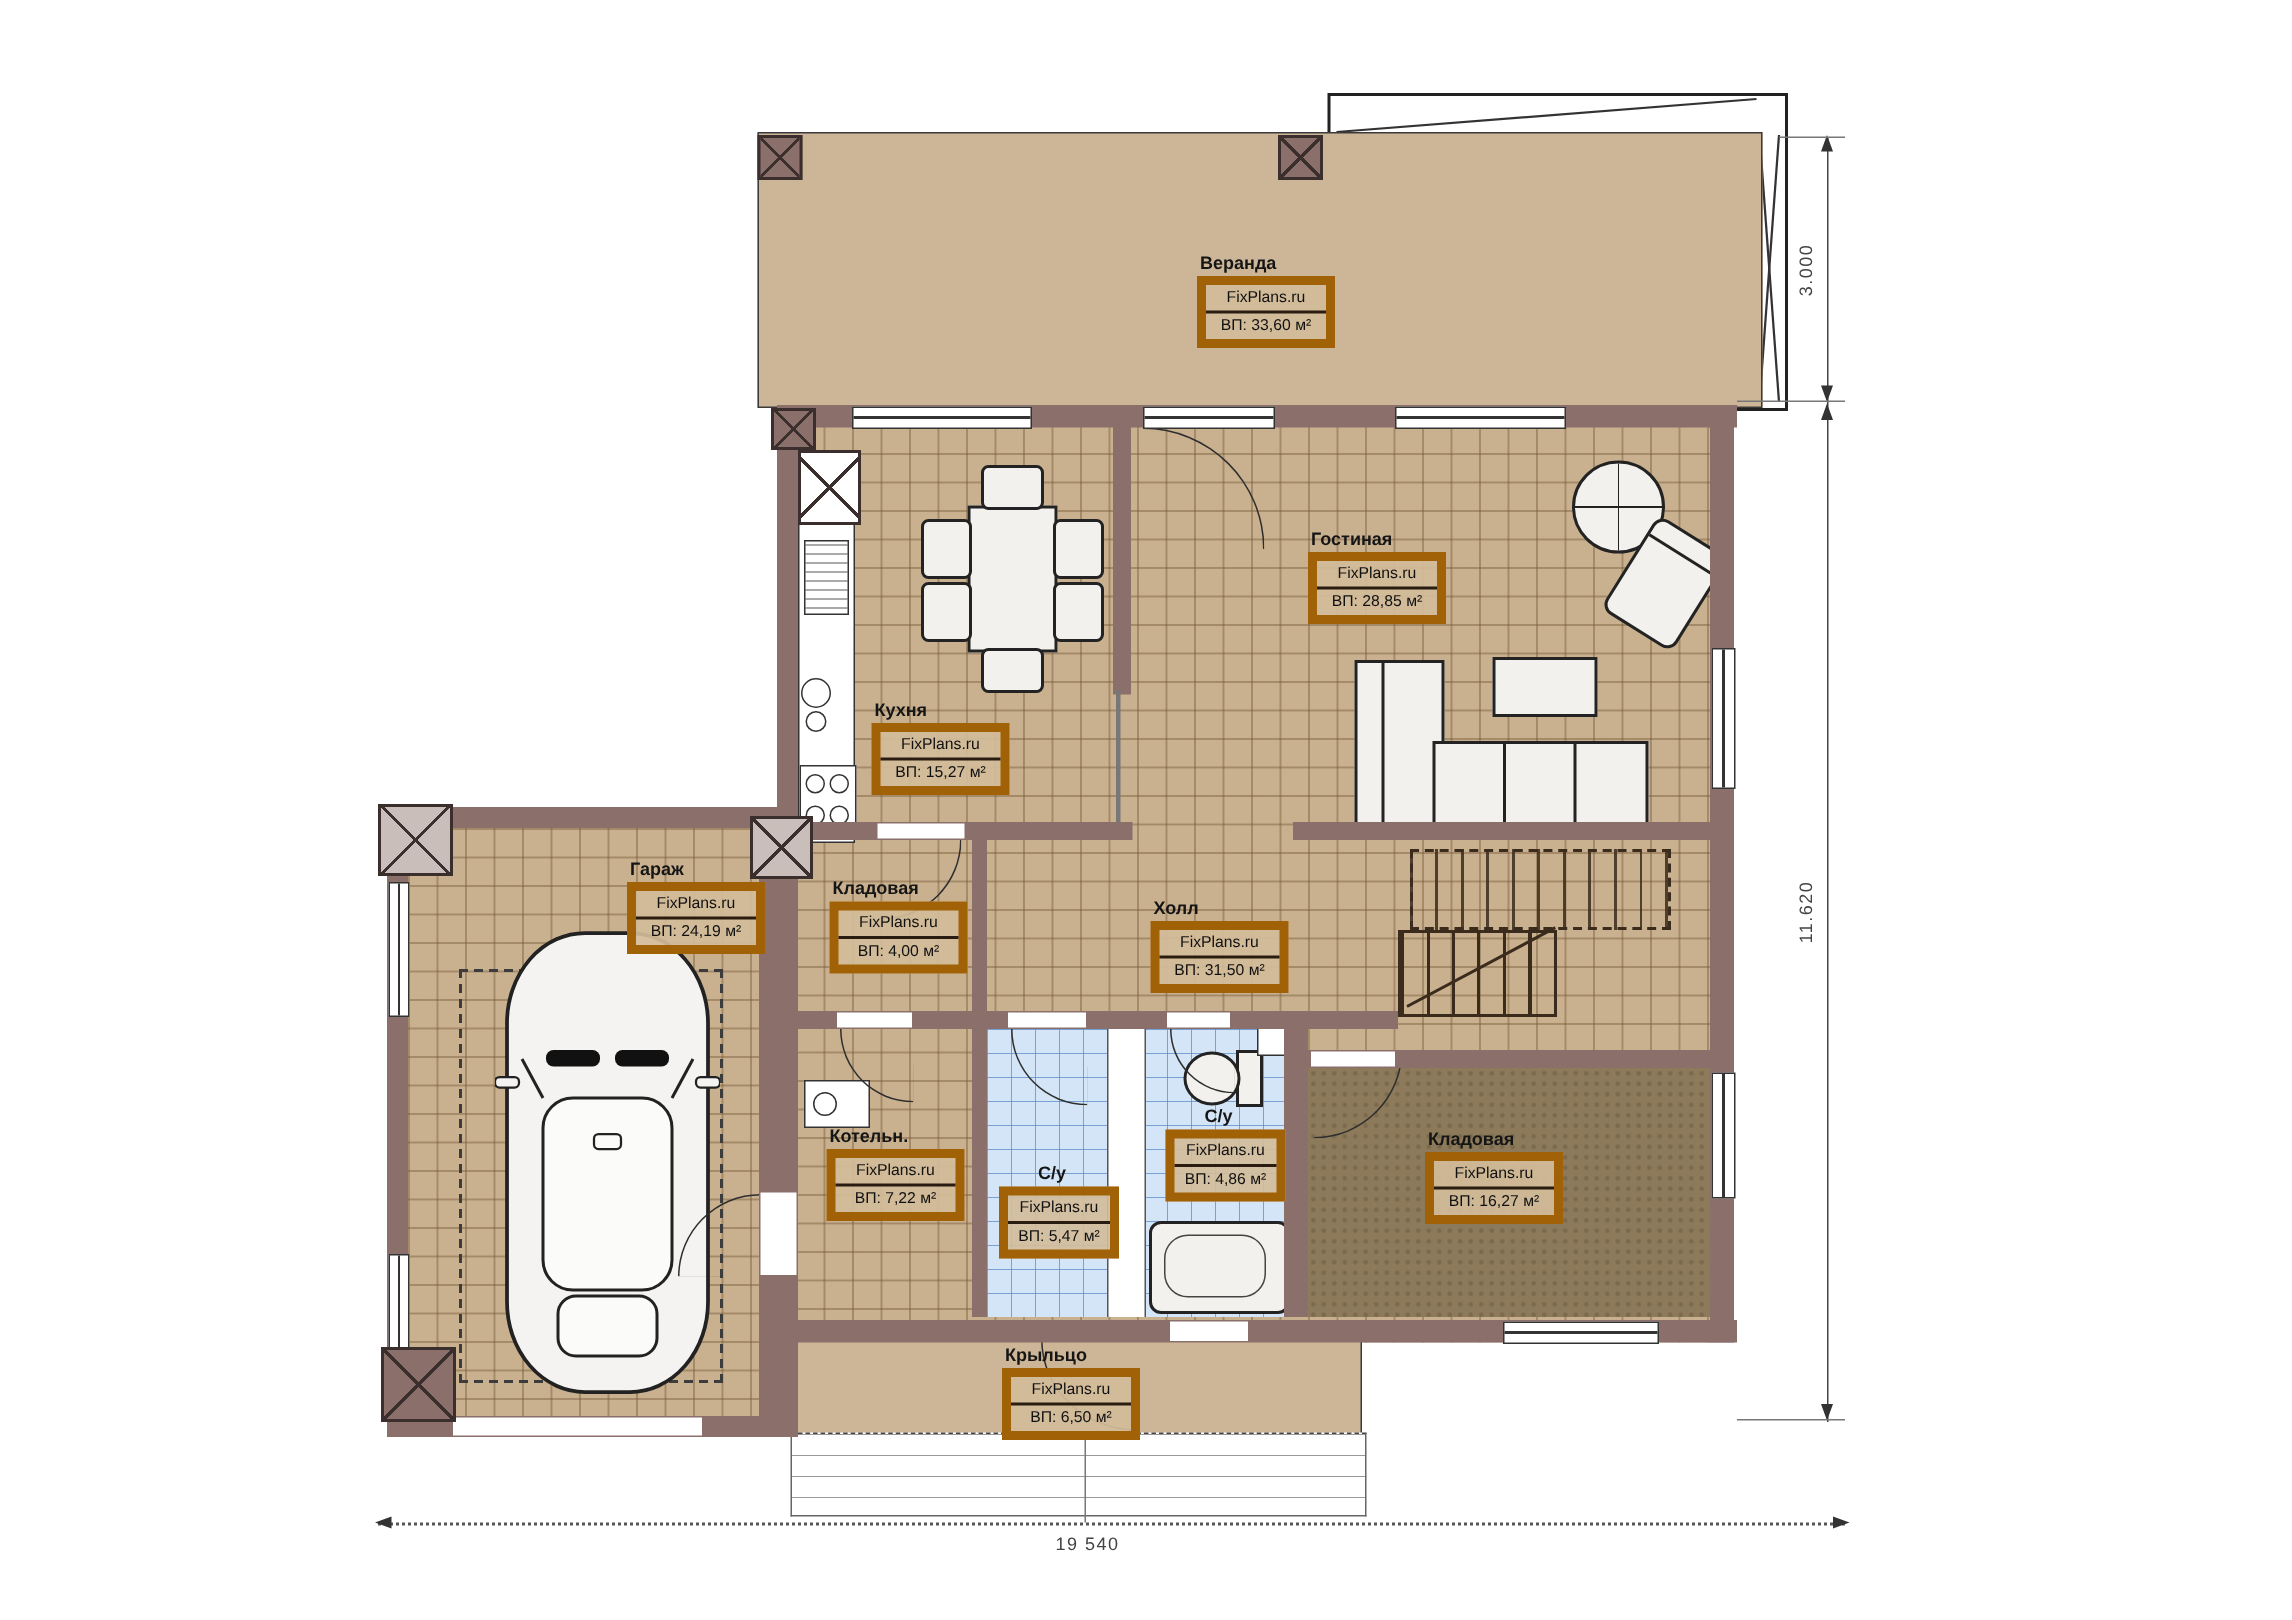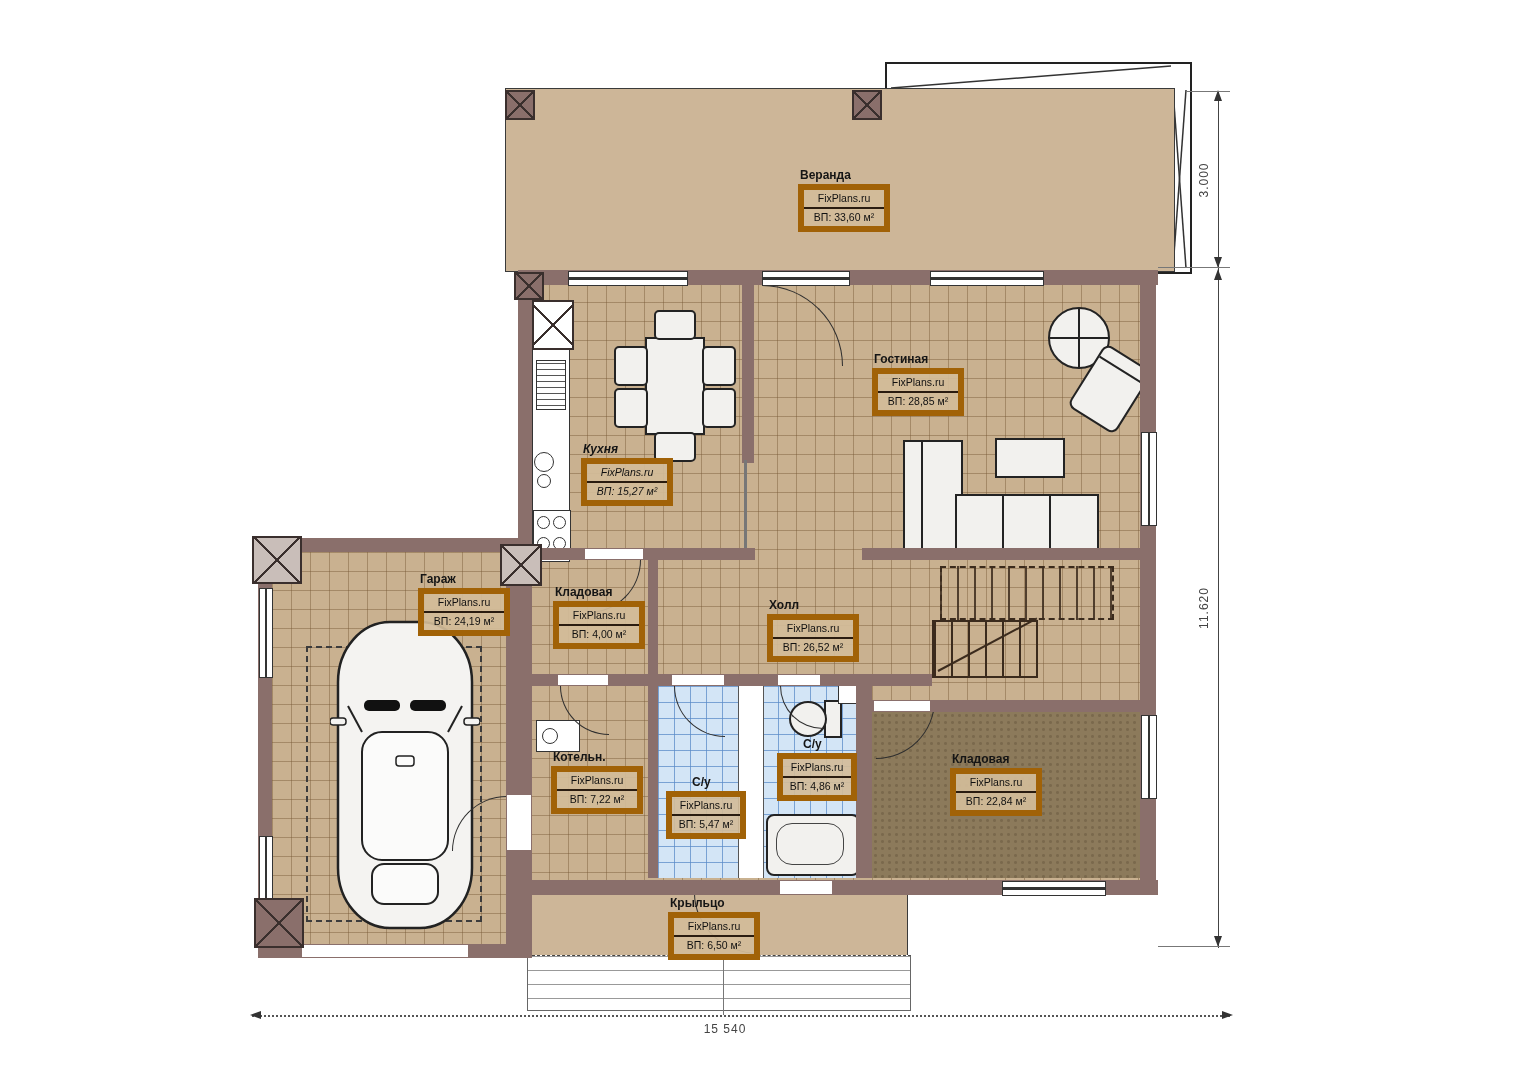--- a/index.html
+++ b/index.html
@@ -214,37 +214,37 @@
   <div class="abs arr dn" style="left:1214px;top:936px;"></div>
   <div class="abs hline" style="left:1186px;top:91px;width:44px;height:1px;"></div>
   <div class="abs hline" style="left:1158px;top:267px;width:72px;height:1px;"></div>
   <div class="abs hline" style="left:1158px;top:946px;width:72px;height:1px;"></div>
   <div class="abs dimlabel" style="left:1174px;top:173px;width:60px;transform:rotate(-90deg);">3.000</div>
   <div class="abs dimlabel" style="left:1167px;top:601px;width:74px;transform:rotate(-90deg);">11.620</div>
   <div class="abs" style="left:252px;top:1015px;width:978px;height:0;border-top:2px dotted #555;"></div>
   <div class="abs arr lf" style="left:250px;top:1011px;"></div>
   <div class="abs arr rt" style="left:1222px;top:1011px;"></div>
   <div class="abs hline" style="left:723px;top:957px;width:1px;height:58px;"></div>
-  <div class="abs dimlabel" style="left:645px;top:1022px;width:160px;">15 540</div>
+  <div class="abs dimlabel" style="left:645px;top:1022px;width:160px;">19 540</div>
 
   <div class="abs rlabel" style="left:798px;top:168px;">
     <div class="nm">Веранда</div>
     <div class="bx">
       <div class="wm">FixPlans.ru</div>
       <div>ВП: 33,60 м²</div>
     </div>
   </div>
   <div class="abs rlabel" style="left:872px;top:352px;">
     <div class="nm">Гостиная</div>
     <div class="bx">
       <div class="wm">FixPlans.ru</div>
       <div>ВП: 28,85 м²</div>
     </div>
   </div>
-  <div class="abs rlabel" style="left:581px;top:442px;font-style:italic;">
+  <div class="abs rlabel" style="left:581px;top:466px;">
     <div class="nm">Кухня</div>
     <div class="bx">
       <div class="wm">FixPlans.ru</div>
       <div>ВП: 15,27 м²</div>
     </div>
   </div>
   <div class="abs rlabel" style="left:418px;top:572px;">
     <div class="nm">Гараж</div>
     <div class="bx">
       <div class="wm">FixPlans.ru</div>
@@ -255,21 +255,21 @@
     <div class="nm">Кладовая</div>
     <div class="bx">
       <div class="wm">FixPlans.ru</div>
       <div>ВП: 4,00 м²</div>
     </div>
   </div>
   <div class="abs rlabel" style="left:767px;top:598px;">
     <div class="nm">Холл</div>
     <div class="bx">
       <div class="wm">FixPlans.ru</div>
-      <div>ВП: 26,52 м²</div>
+      <div>ВП: 31,50 м²</div>
     </div>
   </div>
   <div class="abs rlabel" style="left:551px;top:750px;">
     <div class="nm">Котельн.</div>
     <div class="bx">
       <div class="wm">FixPlans.ru</div>
       <div>ВП: 7,22 м²</div>
     </div>
   </div>
   <div class="abs rlabel narrow" style="left:666px;top:775px;">
@@ -283,21 +283,21 @@
     <div class="nm" style="margin-left:26px;">С/у</div>
     <div class="bx">
       <div class="wm">FixPlans.ru</div>
       <div>ВП: 4,86 м²</div>
     </div>
   </div>
   <div class="abs rlabel" style="left:950px;top:752px;">
     <div class="nm">Кладовая</div>
     <div class="bx">
       <div class="wm">FixPlans.ru</div>
-      <div>ВП: 22,84 м²</div>
+      <div>ВП: 16,27 м²</div>
     </div>
   </div>
   <div class="abs rlabel" style="left:668px;top:896px;">
     <div class="nm">Крыльцо</div>
     <div class="bx">
       <div class="wm">FixPlans.ru</div>
       <div>ВП: 6,50 м²</div>
     </div>
   </div>
 

